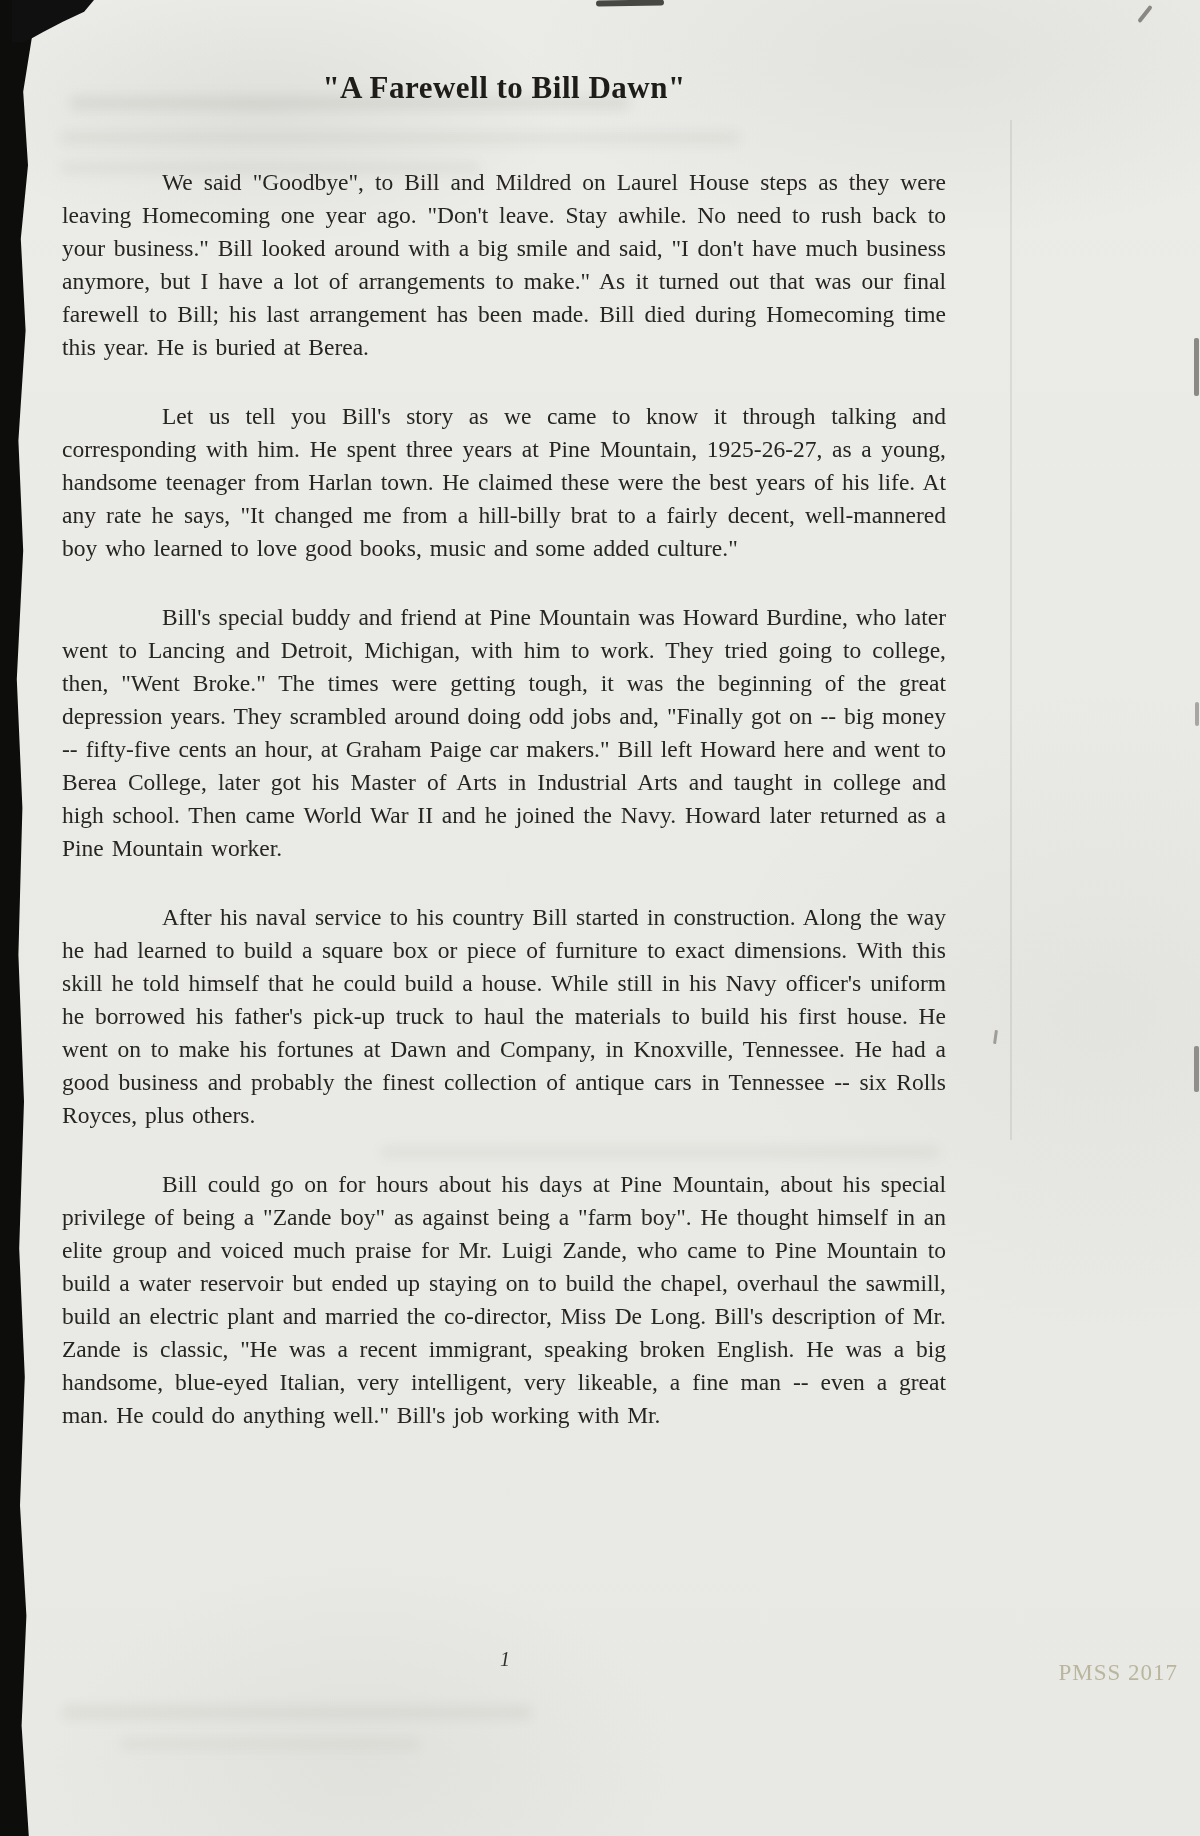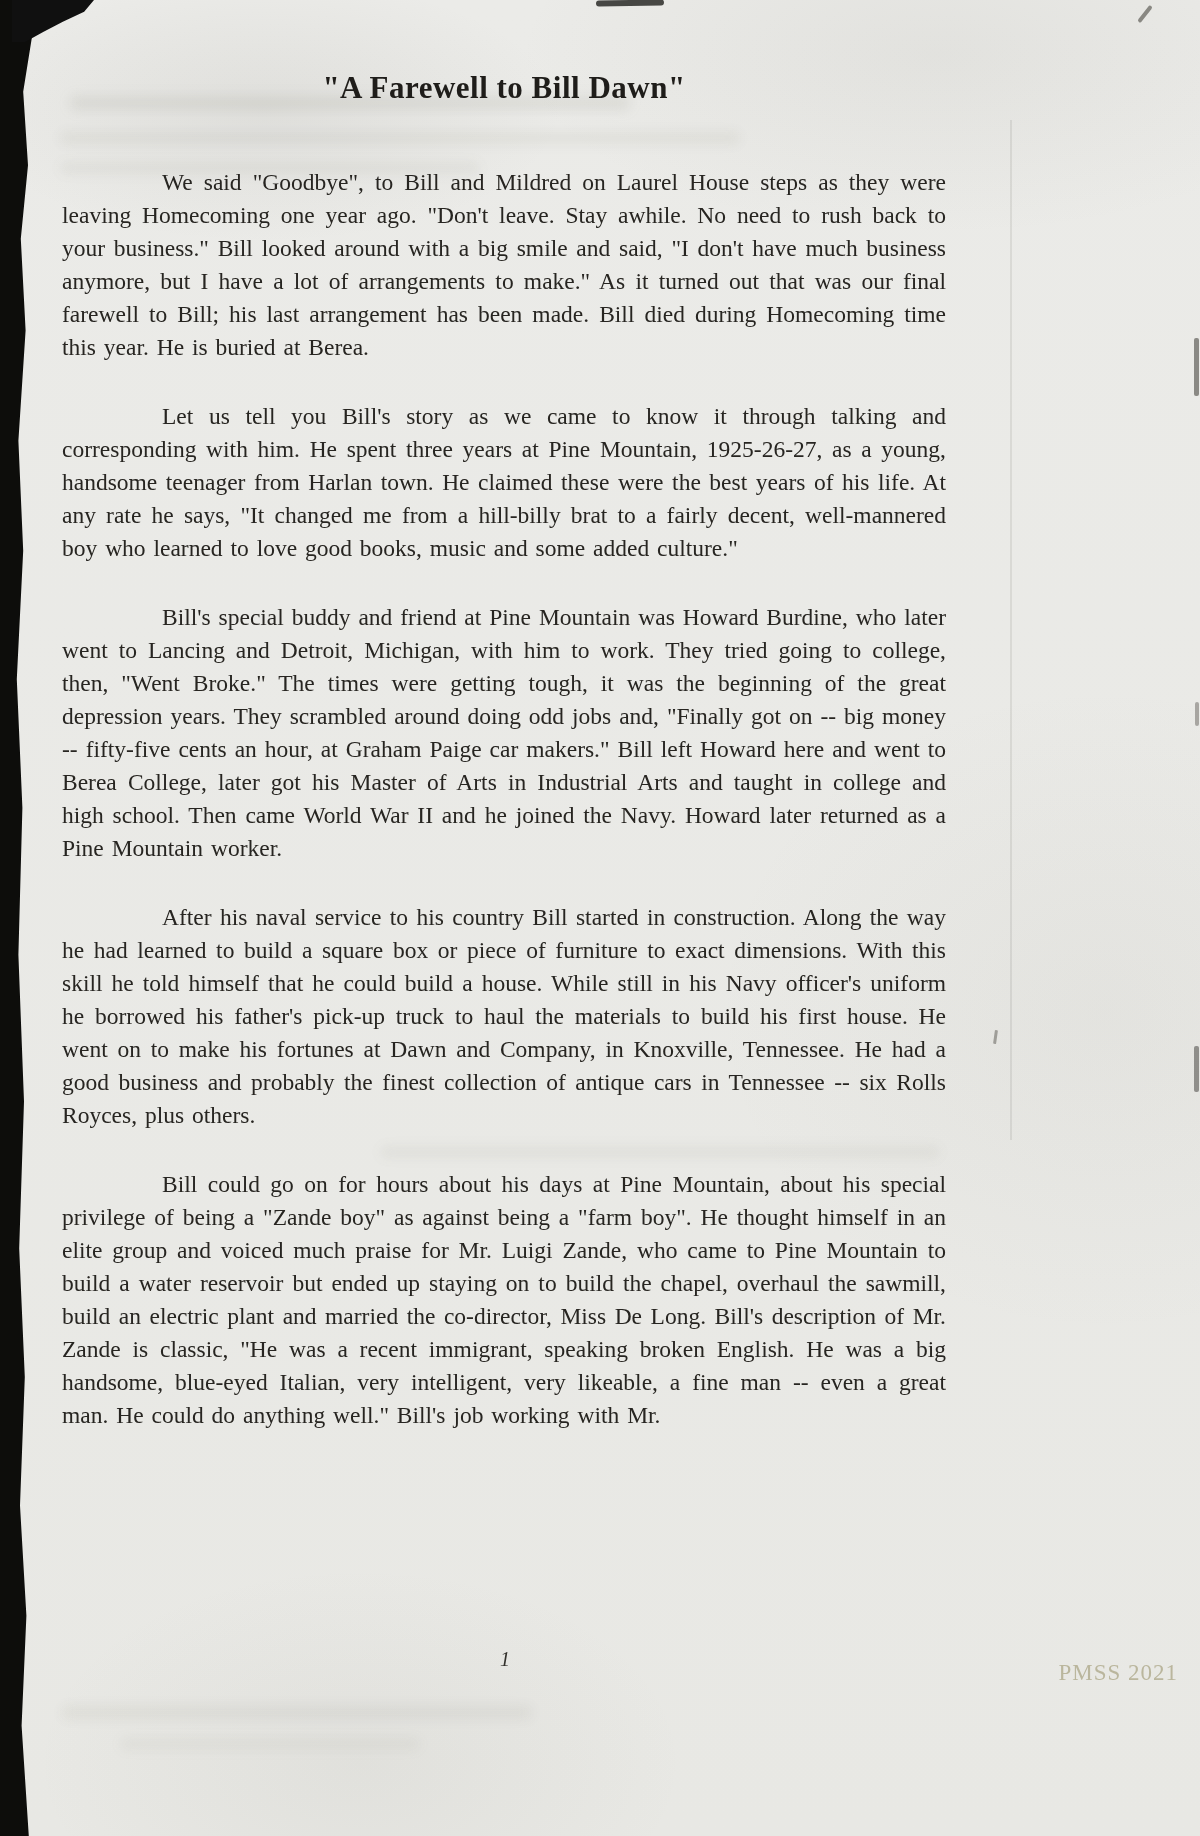--- a/index.html
+++ b/index.html
@@ -167,13 +167,13 @@
 <div class="content">
   <h1 class="title">"A Farewell to Bill Dawn"</h1>
   <p class="par">We said "Goodbye", to Bill and Mildred on Laurel House steps as they were leaving Homecoming one year ago. "Don't leave. Stay awhile. No need to rush back to your business." Bill looked around with a big smile and said, "I don't have much business anymore, but I have a lot of arrangements to make." As it turned out that was our final farewell to Bill; his last arrangement has been made. Bill died during Homecoming time this year. He is buried at Berea.</p>
   <p class="par">Let us tell you Bill's story as we came to know it through talking and corresponding with him. He spent three years at Pine Mountain, 1925-26-27, as a young, handsome teenager from Harlan town. He claimed these were the best years of his life. At any rate he says, "It changed me from a hill-billy brat to a fairly decent, well-mannered boy who learned to love good books, music and some added culture."</p>
   <p class="par">Bill's special buddy and friend at Pine Mountain was Howard Burdine, who later went to Lancing and Detroit, Michigan, with him to work. They tried going to college, then, "Went Broke." The times were getting tough, it was the beginning of the great depression years. They scrambled around doing odd jobs and, "Finally got on -- big money -- fifty-five cents an hour, at Graham Paige car makers." Bill left Howard here and went to Berea College, later got his Master of Arts in Industrial Arts and taught in college and high school. Then came World War II and he joined the Navy. Howard later returned as a Pine Mountain worker.</p>
   <p class="par">After his naval service to his country Bill started in construction. Along the way he had learned to build a square box or piece of furniture to exact dimensions. With this skill he told himself that he could build a house. While still in his Navy officer's uniform he borrowed his father's pick-up truck to haul the materials to build his first house. He went on to make his fortunes at Dawn and Company, in Knoxville, Tennessee. He had a good business and probably the finest collection of antique cars in Tennessee -- six Rolls Royces, plus others.</p>
   <p class="par">Bill could go on for hours about his days at Pine Mountain, about his special privilege of being a "Zande boy" as against being a "farm boy". He thought himself in an elite group and voiced much praise for Mr. Luigi Zande, who came to Pine Mountain to build a water reservoir but ended up staying on to build the chapel, overhaul the sawmill, build an electric plant and married the co-director, Miss De Long. Bill's description of Mr. Zande is classic, "He was a recent immigrant, speaking broken English. He was a big handsome, blue-eyed Italian, very intelligent, very likeable, a fine man -- even a great man. He could do anything well." Bill's job working with Mr.</p>
 </div>
 
 <div class="page-number">1</div>
-<div class="watermark">PMSS 2021</div>
+<div class="watermark">PMSS 2017</div>
 
 </body></html>

